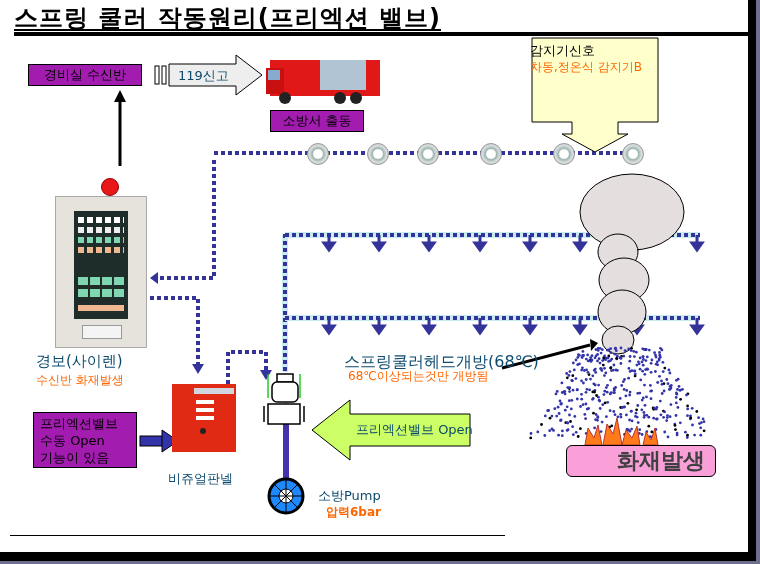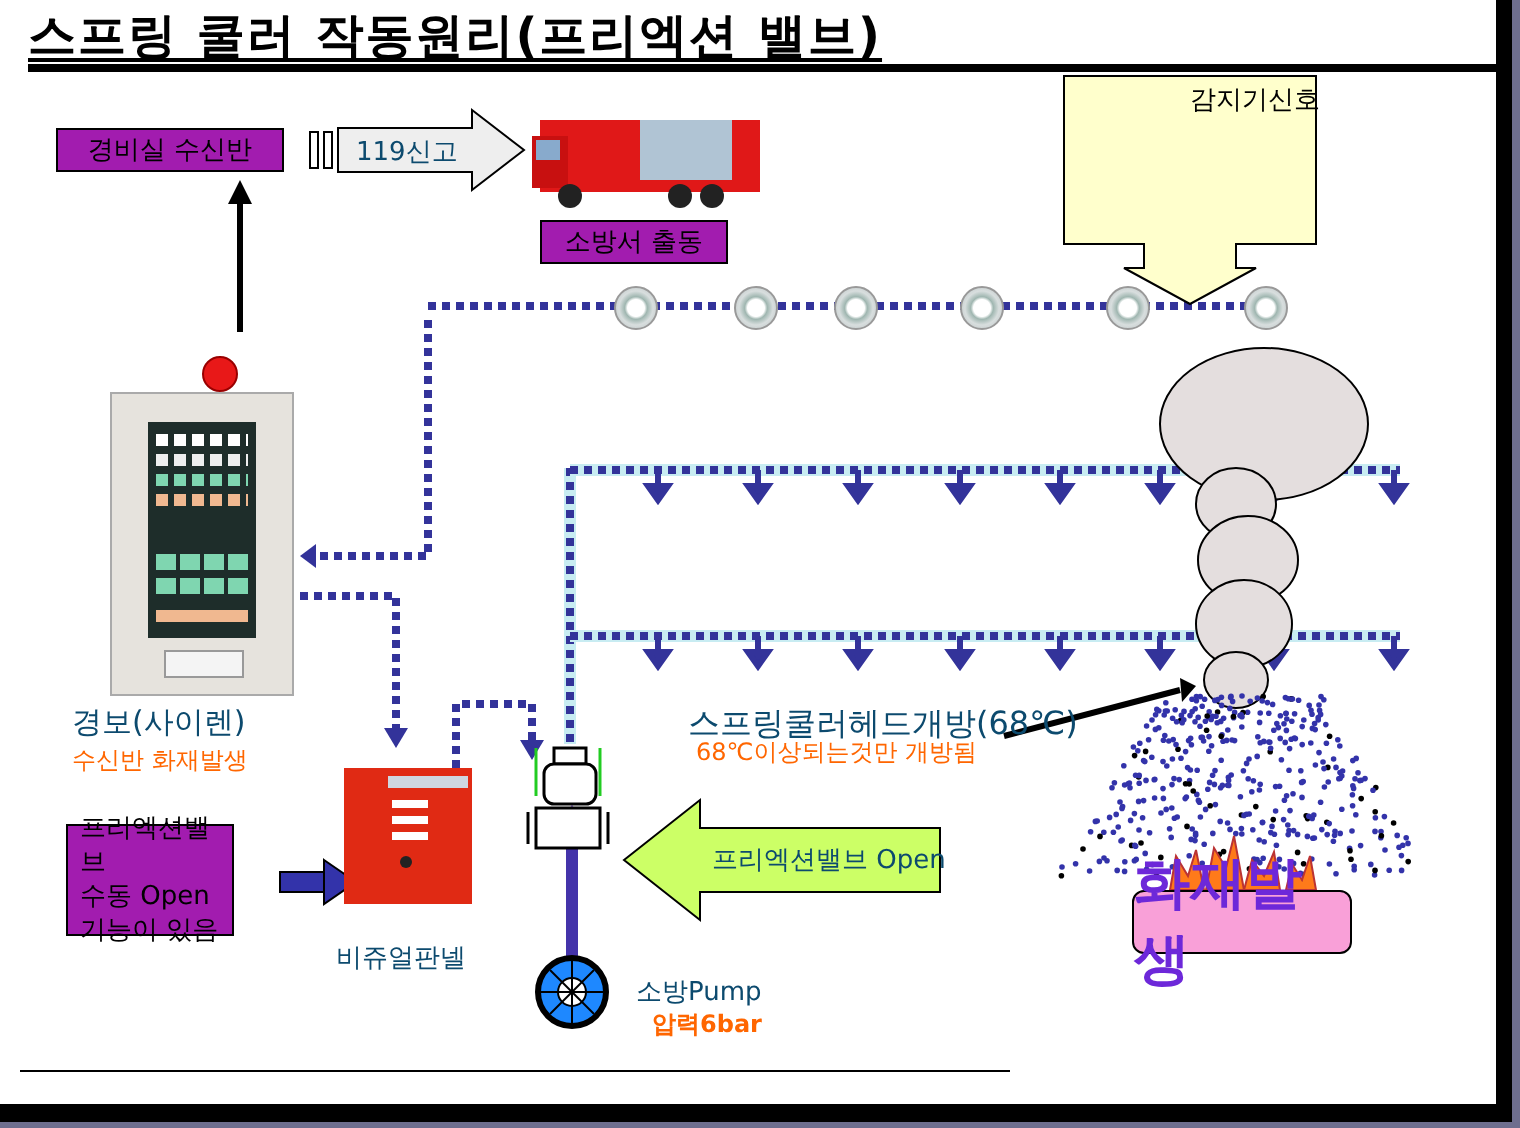--- a/index.html
+++ b/index.html
@@ -7,22 +7,22 @@
   .frame-right { position:absolute; left:748px; top:0; width:8px; height:564px; background:#000; }
   .frame-right2 { position:absolute; left:756px; top:0; width:4px; height:564px; background:#6e6e8e; }
   .frame-bottom { position:absolute; left:0; top:552px; width:756px; height:9px; background:#000; }
   .frame-bottom2 { position:absolute; left:0; top:561px; width:760px; height:3px; background:#6e6e8e; }
   .title { position:absolute; left:14px; top:2px; font-size:24px; font-weight:bold; color:#000; letter-spacing:1px; text-decoration:underline; text-decoration-thickness:2px; text-underline-offset:3px; }
   .title-rule { position:absolute; left:14px; top:32px; width:734px; height:4px; background:#000; }
   .box { position:absolute; border:1px solid #000; background:#a21caf; font-size:13px; color:#000; display:flex; align-items:center; justify-content:center; }
   .txt { position:absolute; font-size:13px; color:#0c4a6e; white-space:nowrap; }
   .orange { color:#ff6600; font-weight:bold; }
   svg.overlay { position:absolute; left:0; top:0; }
-  .callout-lines { position:absolute; left:530px; top:42px; width:130px; text-align:right; font-size:12px; line-height:17px; }
-  .fire-label { position:absolute; left:566px; top:445px; width:108px; height:30px; background:#f9a0d8; border:1px solid #000; border-radius:6px; display:flex; align-items:center; justify-content:center; font-size:28px; font-weight:bold; color:#6d28d9; }
+  .callout-lines { position:absolute; left:530px; top:42px; width:130px; text-align:left; font-size:12px; line-height:17px; }
+  .fire-label { position:absolute; left:566px; top:445px; width:108px; height:30px; background:#f9a0d8; border:1px solid #000; border-radius:6px; display:flex; align-items:center; justify-content:center; font-size:22px; font-weight:bold; color:#404040;padding-left:40px; }
   .panel { position:absolute; left:55px; top:196px; width:90px; height:150px; background:#e6e3dd; border:1px solid #aaa; }
   .red-panel { position:absolute; left:172px; top:384px; width:64px; height:68px; background:#e02a14; }
 </style>
 </head>
 <body>
 
 <div class="frame-right"></div>
 <div class="frame-right2"></div>
 <div class="frame-bottom"></div>
 <div class="frame-bottom2"></div>
@@ -575,39 +575,40 @@
 <div class="box" style="left:28px;top:64px;width:112px;height:20px;">
   <span>경비실 수신반</span>
 </div>
 <div class="txt" style="left:178px;top:67px;">119신고</div>
 <div class="box" style="left:270px;top:110px;width:92px;height:20px;">
   <span>소방서 출동</span>
 </div>
 
 <div class="callout-lines">
   <div style="font-size:13px;color:#000;">감지기신호</div>
+  <div class="orange" style="font-weight:normal;">차동,정온식 감지기B</div>
 </div>
 
 <div style="position:absolute;left:101px;top:178px;width:16px;height:16px;border-radius:50%;background:#e81818;border:1px solid #900;"></div>
 <div class="panel">
   <div style="position:absolute;left:18px;top:14px;width:54px;height:108px;background:#1e2d2a;"></div>
   <div style="position:absolute;left:22px;top:20px;width:46px;height:6px;background:repeating-linear-gradient(90deg,#fff 0 6px,#1e2d2a 6px 9px);"></div>
   <div style="position:absolute;left:22px;top:30px;width:46px;height:6px;background:repeating-linear-gradient(90deg,#eee 0 6px,#1e2d2a 6px 9px);"></div>
   <div style="position:absolute;left:22px;top:40px;width:46px;height:6px;background:repeating-linear-gradient(90deg,#7fd6b0 0 6px,#1e2d2a 6px 9px);"></div>
   <div style="position:absolute;left:22px;top:50px;width:46px;height:6px;background:repeating-linear-gradient(90deg,#f0b890 0 6px,#1e2d2a 6px 9px);"></div>
   <div style="position:absolute;left:22px;top:80px;width:46px;height:8px;background:repeating-linear-gradient(90deg,#7fd6b0 0 10px,#1e2d2a 10px 12px);"></div>
   <div style="position:absolute;left:22px;top:92px;width:46px;height:8px;background:repeating-linear-gradient(90deg,#7fd6b0 0 10px,#1e2d2a 10px 12px);"></div>
   <div style="position:absolute;left:22px;top:108px;width:46px;height:6px;background:#f0b890;"></div>
   <div style="position:absolute;left:26px;top:128px;width:38px;height:12px;background:#f4f4f4;border:1px solid #999;"></div>
 </div>
 
 <div class="txt" style="left:36px;top:352px;font-size:15px;">경보(사이렌)</div>
 <div class="txt orange" style="left:36px;top:372px;font-size:12px;font-weight:normal;">수신반 화재발생</div>
 
-<div class="box" style="left:33px;top:412px;width:84px;height:56px;flex-direction:column;align-items:flex-start;padding-left:6px;box-sizing:border-box;line-height:17px;">
+<div class="box" style="left:33px;top:412px;width:104px;height:56px;flex-direction:column;align-items:flex-start;padding-left:6px;box-sizing:border-box;line-height:17px;">
   <span>프리엑션밸브</span>
   <span>수동  Open</span>
   <span>기능이 있음</span>
 </div>
 
 <div class="red-panel">
   <div style="position:absolute;left:22px;top:4px;width:40px;height:6px;background:#cfd6e0;"></div>
   <div style="position:absolute;left:24px;top:16px;width:18px;height:4px;background:#fff;"></div>
   <div style="position:absolute;left:24px;top:24px;width:18px;height:4px;background:#fff;"></div>
   <div style="position:absolute;left:24px;top:32px;width:18px;height:4px;background:#fff;"></div>

